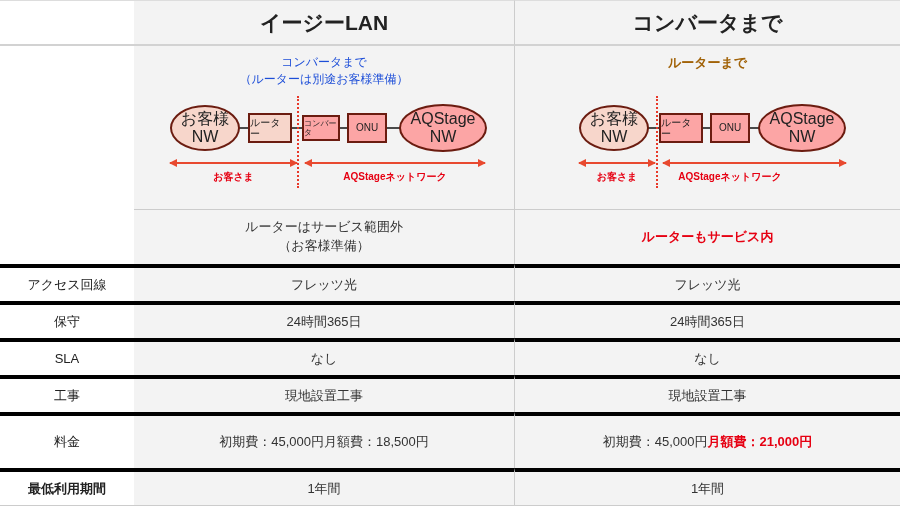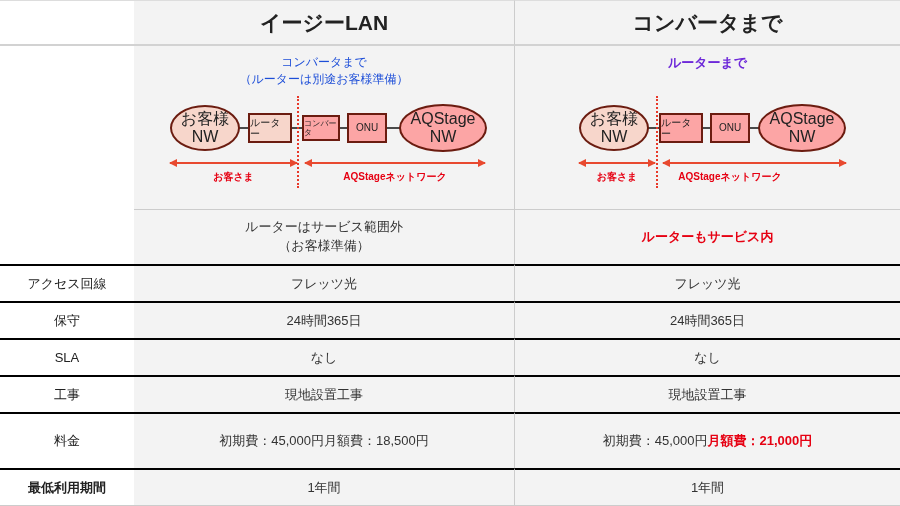--- a/index.html
+++ b/index.html
@@ -13,32 +13,32 @@
     width:900px; height:506px;
     grid-template-columns:134px 380px 386px;
     grid-template-rows:46px 163px 55px 37px 37px 37px 37px 56px 38px;
   }
   .cell { background:#f3f3f3; display:flex; align-items:center; justify-content:center;
           text-align:center; font-size:13px; color:#333; }
   .labelcell { background:#fff; display:flex; align-items:center; justify-content:center;
                font-size:13px; color:#222; text-align:center; }
   .col3 { border-left:1px solid #ccc; }
   .topline { border-top:1px solid #ddd; }
-  .rowline { border-top:2px solid #000000; }
+  .rowline { border-top:4px solid #000000; }
   .subline { border-top:1px solid #ccc; }
   .botline { border-bottom:1px solid #ccc; }
 
   .hdr { font-size:21px; font-weight:bold; color:#222; border-bottom:2px solid #d2d2d2; }
   .hdr-blank { background:#fff; border-bottom:2px solid #d2d2d2; }
 
   
   .diagcell { background:#f3f3f3; position:relative; font-size:12px; }
   .diag-caption { position:absolute; top:8px; left:0; right:0; text-align:center;
                   font-size:12px; line-height:1.4; color:#1d4ed8; }
-  .diag-caption.red { color:#6d28d9; font-weight:bold; font-size:13px; }
+  .diag-caption.red { color:#a16207; font-weight:bold; font-size:13px; }
 
   .connline { position:absolute; top:81px; height:2px; background:#4a4a4a; z-index:0; }
 
   .node { position:absolute; z-index:1; display:flex; flex-direction:column;
           align-items:center; justify-content:center; line-height:1.15;
           border:2px solid #6b1c10; color:#222; }
   .ellipse { border-radius:50%; }
   .pink { background:#f7d6cb; }
   .blue { background:#fca5a5; }
   .box  { font-size:10px; }

